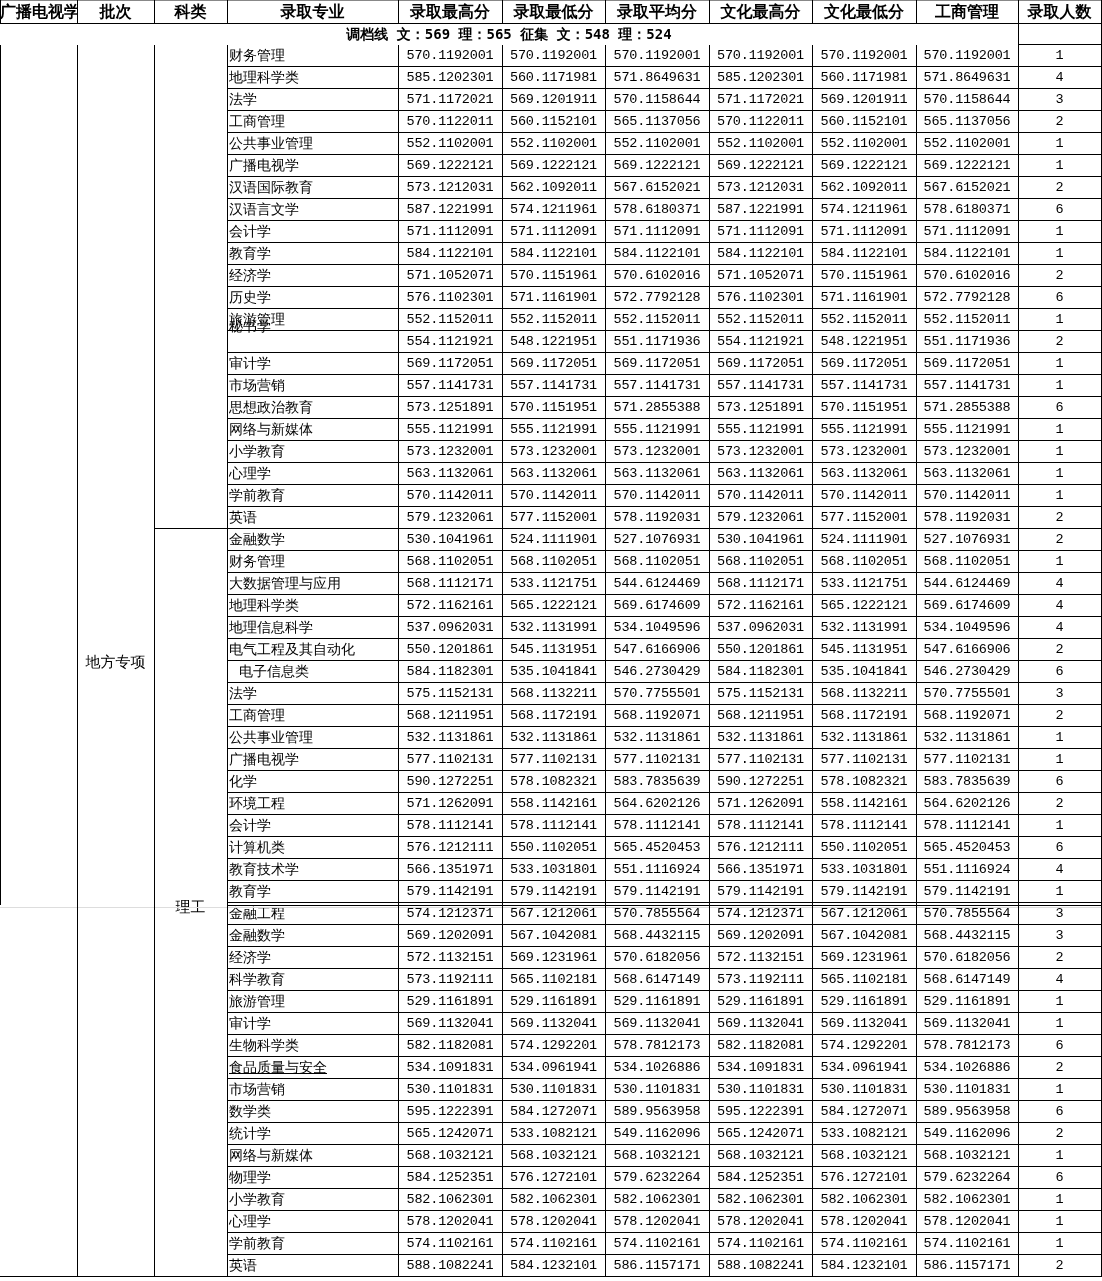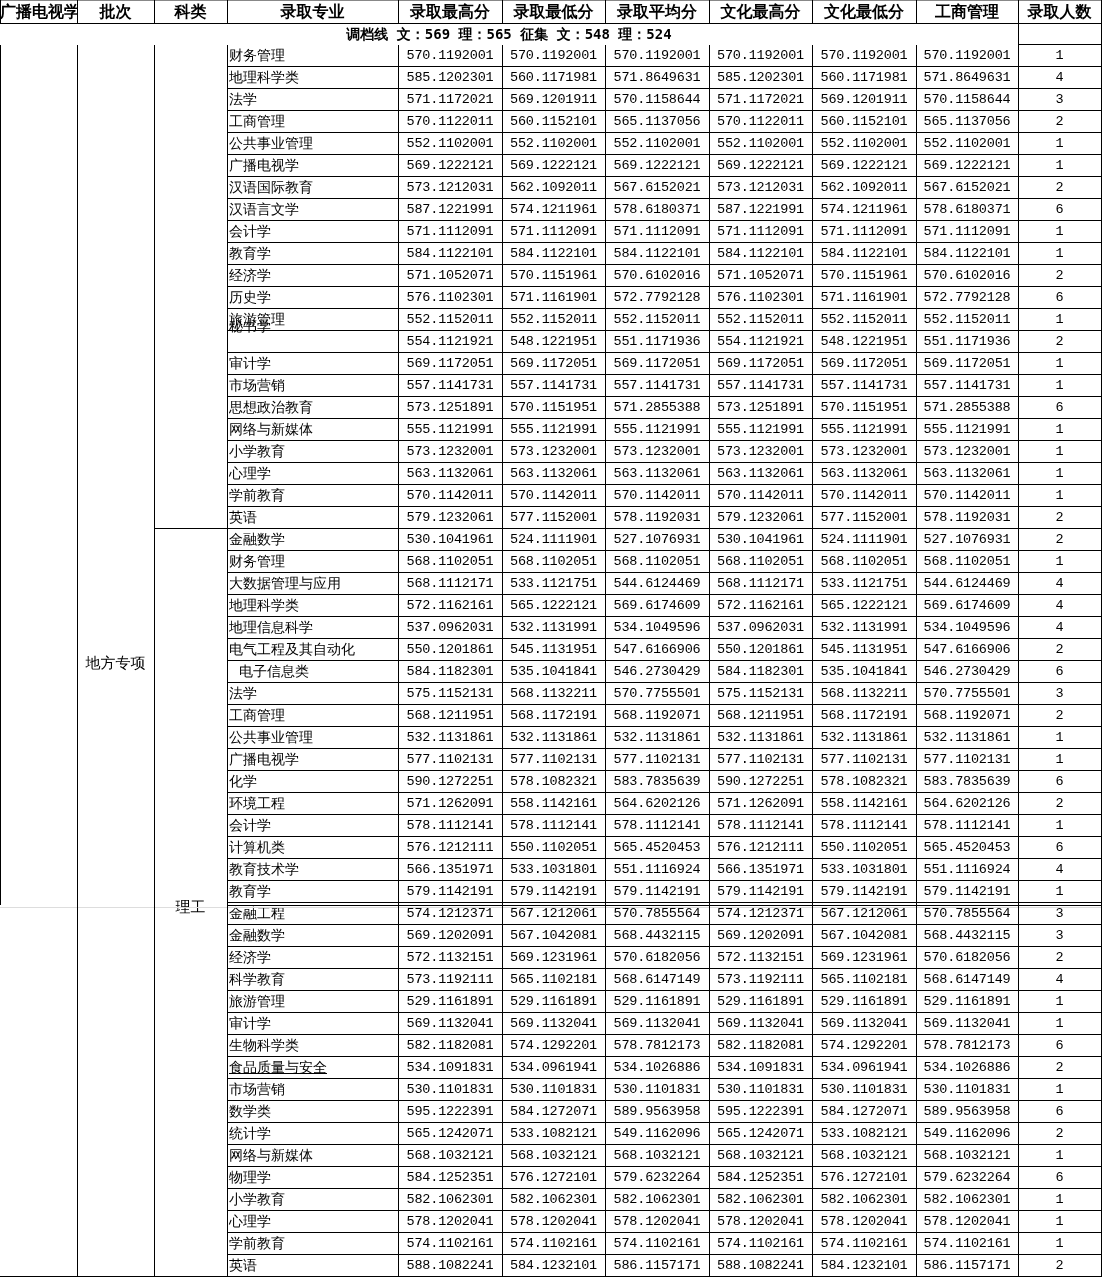--- a/index.html
+++ b/index.html
@@ -530,21 +530,21 @@
     <div class="hline" style="left: 227px; top: 1254px; width: 874px;"></div>
     <div class="cell name" style="left: 227px; top: 1255px; width: 171px; height: 22px;">英语</div>
     <div class="cell num" style="left: 398px; top: 1255px; width: 104px; height: 22px;">588.1082241</div>
     <div class="cell num" style="left: 502px; top: 1255px; width: 103px; height: 22px;">584.1232101</div>
     <div class="cell num" style="left: 605px; top: 1255px; width: 104px; height: 22px;">586.1157171</div>
     <div class="cell num" style="left: 709px; top: 1255px; width: 103px; height: 22px;">588.1082241</div>
     <div class="cell num" style="left: 812px; top: 1255px; width: 104px; height: 22px;">584.1232101</div>
     <div class="cell num" style="left: 916px; top: 1255px; width: 102px; height: 22px;">586.1157171</div>
     <div class="cell num" style="left: 1018px; top: 1255px; width: 83px; height: 22px;">2</div>
     <div class="hline" style="left: 227px; top: 1276px; width: 874px;"></div>
-    <div class="cell merged" style="left: 77px; top: 45px; width: 77px; height: 1185px; align-items: flex-start; padding-top: 608px;">地方专项</div>
+    <div class="cell merged" style="left: 77px; top: 45px; width: 77px; height: 1185px; align-items: flex-start; padding-top: 608px; font-family: Liberation Mono, monospace;">地方专项</div>
     <div class="cell merged" style="left: 154px; top: 529px; width: 73px; height: 748px; align-items: flex-start; padding-top: 368px;">理工</div>
     <div class="hline" style="left: 0px; top: 0px; width: 1102px; background: rgb(136, 136, 136);"></div>
     <div class="hline" style="left: 0px; top: 23px; width: 1102px;"></div>
     <div class="hline" style="left: 0px; top: 44px; width: 1102px;"></div>
     <div class="hline" style="left: 154px; top: 528px; width: 73px;"></div>
     <div class="hline" style="left: 0px; top: 1276px; width: 1102px;"></div>
     <div class="hline" style="left: 227px; top: 905px; width: 874px;"></div>
     <div class="hline" style="left: 0px; top: 907px; width: 1102px; background: rgb(221, 221, 221);"></div>
     <div class="vline" style="left: 77px; top: 24px; height: 1253px;"></div>
     <div class="vline" style="left: 77px; top: 0px; height: 24px;"></div>

